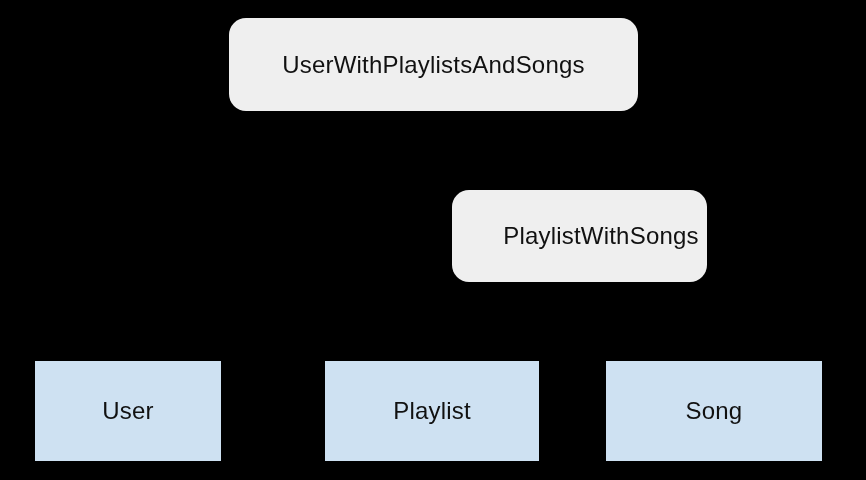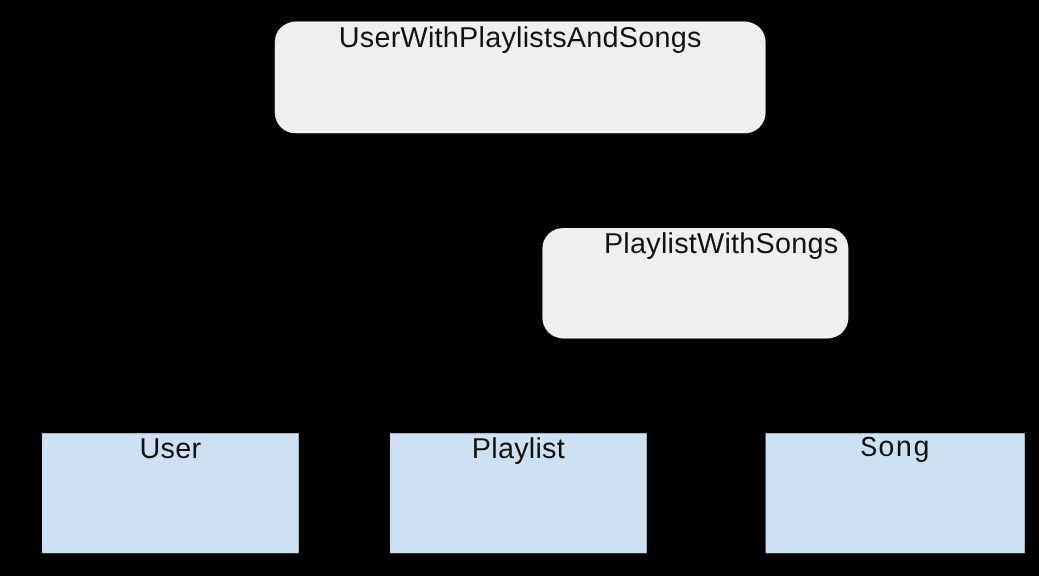--- a/index.html
+++ b/index.html
@@ -16,20 +16,21 @@
   }
   .canvas {
     position: absolute;
     left: 0; top: 0;
     width: 866px;
     height: 480px;
   }
   .node {
     position: absolute;
     display: flex;
+    align-items: center;
     justify-content: center;
     font-size: 24px;
     font-weight: 400;
     color: #111111;
     text-align: center;
     letter-spacing: 0.2px;
     box-sizing: border-box;
   }
   .node.rounded {
     background: #efefef;
@@ -41,29 +42,29 @@
   #node-user-with-playlists-and-songs {
     left: 229px; top: 18px;
     width: 409px; height: 93px;
   }
   #node-playlist-with-songs {
     left: 452px; top: 190px;
     width: 255px; height: 92px; padding-left: 43px;
   }
   #node-user {
     left: 35px; top: 361px;
-    width: 214px; height: 100px;
+    width: 186px; height: 100px;
   }
   #node-playlist {
     left: 325px; top: 361px;
     width: 214px; height: 100px;
   }
   #node-song {
-    left: 638px; top: 361px;
-    width: 216px; height: 100px; font-family: Liberation Mono, monospace;
+    left: 606px; top: 361px;
+    width: 216px; height: 100px;
   }
 </style>
 </head>
 <body>
 
 <div class="canvas">
 
   <div class="node rounded" id="node-user-with-playlists-and-songs">
     <span>UserWithPlaylistsAndSongs</span>
   </div>

